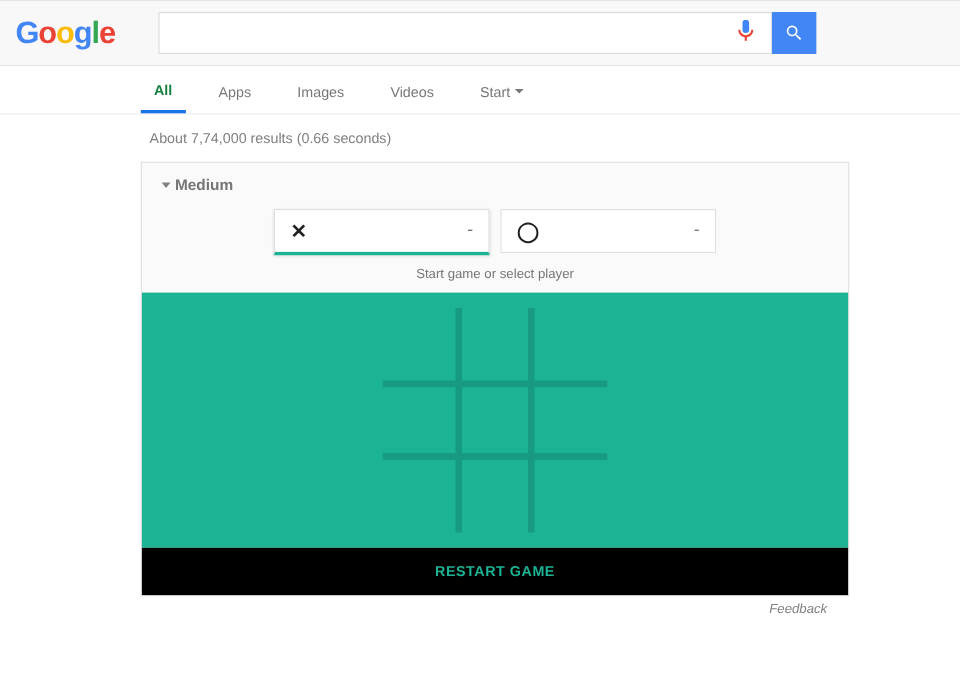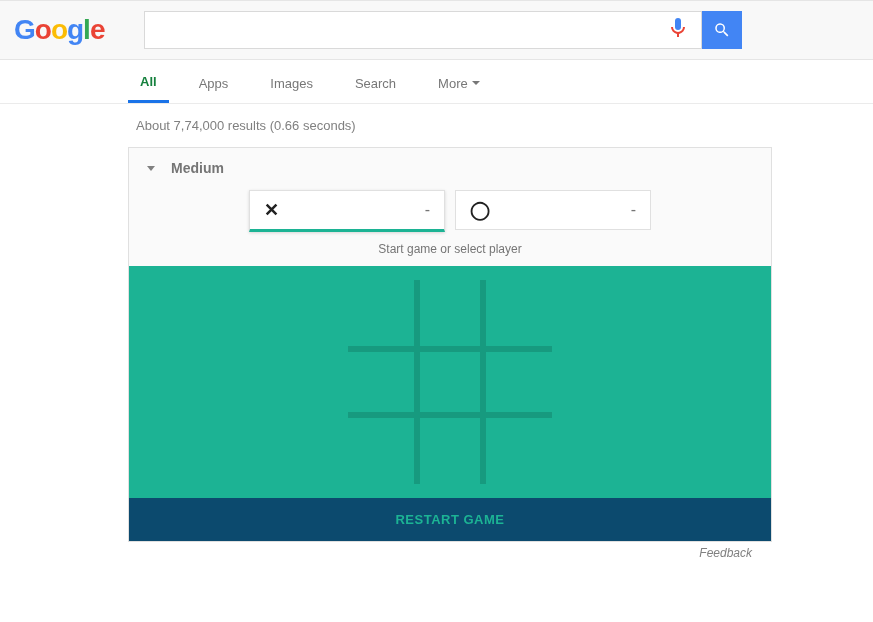--- a/index.html
+++ b/index.html
@@ -20,42 +20,42 @@
     .tabs { display: flex; align-items: center; margin-left: 128px; }
     .tab { padding: 14px 12px 11px; margin-right: 18px; color: #777; font-size: 13px; cursor: pointer; }
     .tab.active { color: #15803d; border-bottom: 3px solid #1a73e8; font-weight: bold; }
     .tab-more { display: flex; align-items: center; gap: 4px; }
     .caret-down { width: 0; height: 0; border-left: 4px solid transparent; border-right: 4px solid transparent; border-top: 4px solid #777; }
     .search-tools { margin-left: 16px; }
     
     .results-stats { margin-left: 136px; margin-top: 14px; color: #808080; font-size: 13px; margin-bottom: 14px; }
     
     .game-card { margin-left: 128px; width: 644px; border: 1px solid #e0e0e0; background: #fafafa; }
-    .difficulty-row { padding: 12px 18px 6px; display: flex; align-items: center; gap: 16px; }
+    .difficulty-row { padding: 12px 18px 6px; display: flex; align-items: center; gap: 4px; }
     .diff-caret { width: 0; height: 0; border-left: 4px solid transparent; border-right: 4px solid transparent; border-top: 5px solid #808080; }
     .diff-label { color: #757575; font-weight: bold; font-size: 14px; }
     
     .player-row { display: flex; gap: 10px; justify-content: center; padding: 8px 0 10px; }
     .player-box { width: 196px; height: 40px; border: 1px solid #e0e0e0; background: #fff; display: flex; align-items: center; padding: 0 14px; cursor: pointer; }
     .player-box.selected { border-bottom: 3px solid #1cb394; height: 42px; box-shadow: 0 1px 3px rgba(0,0,0,0.15); }
     .player-mark { font-size: 18px; font-weight: bold; }
     .player-score { margin-left: auto; color: #757575; font-size: 16px; }
     
     .start-hint { text-align: center; color: #757575; font-size: 12px; padding-bottom: 10px; }
     
     .board-area { background: #1cb394; height: 232px; display: flex; align-items: center; justify-content: center; }
     .board { position: relative; width: 204px; height: 204px; }
     .line { background: #179a7f; position: absolute; }
     .vline { width: 6px; height: 204px; top: 0; }
     .hline { height: 6px; width: 204px; left: 0; }
     .v1 { left: 66px; } .v2 { left: 132px; }
     .h1 { top: 66px; } .h2 { top: 132px; }
     .cell { position: absolute; width: 66px; height: 66px; cursor: pointer; }
     
-    .restart-row { background: #0c4a6e; text-align: center; padding: 14px 0; color: #1cb394; font-weight: bold; font-size: 13px; letter-spacing: 0.5px; cursor: pointer; }
+    .restart-row { background: #000000; text-align: center; padding: 14px 0; color: #1cb394; font-weight: bold; font-size: 13px; letter-spacing: 0.5px; cursor: pointer; }
     
     .feedback { margin-left: 128px; width: 624px; text-align: right; color: #808080; font-style: italic; font-size: 12px; padding-top: 4px; cursor: pointer; }
   </style>
 </head>
 <body>
 
 <div class="top-bar">
   <div class="logo">
     <span class="logo-text"><span class="g1">G</span><span class="g2">o</span><span class="g3">o</span><span class="g4">g</span><span class="g5">l</span><span class="g6">e</span></span>
   </div>
@@ -74,23 +74,23 @@
         </svg>
     </div>
   </div>
 </div>
 
 <div class="tabs-row">
   <div class="tabs">
     <div class="tab active">All</div>
     <div class="tab">Apps</div>
     <div class="tab">Images</div>
-    <div class="tab">Search</div>
+    <div class="tab">Videos</div>
     <div class="tab tab-more">
-      <span>More</span>
+      <span>Start</span>
       <span class="caret-down"></span>
     </div>
   </div>
 </div>
 
 <div class="results-stats">About 7,74,000 results (0.66 seconds)</div>
 
 <div class="game-card">
   <div class="difficulty-row">
     <span class="diff-caret"></span>

